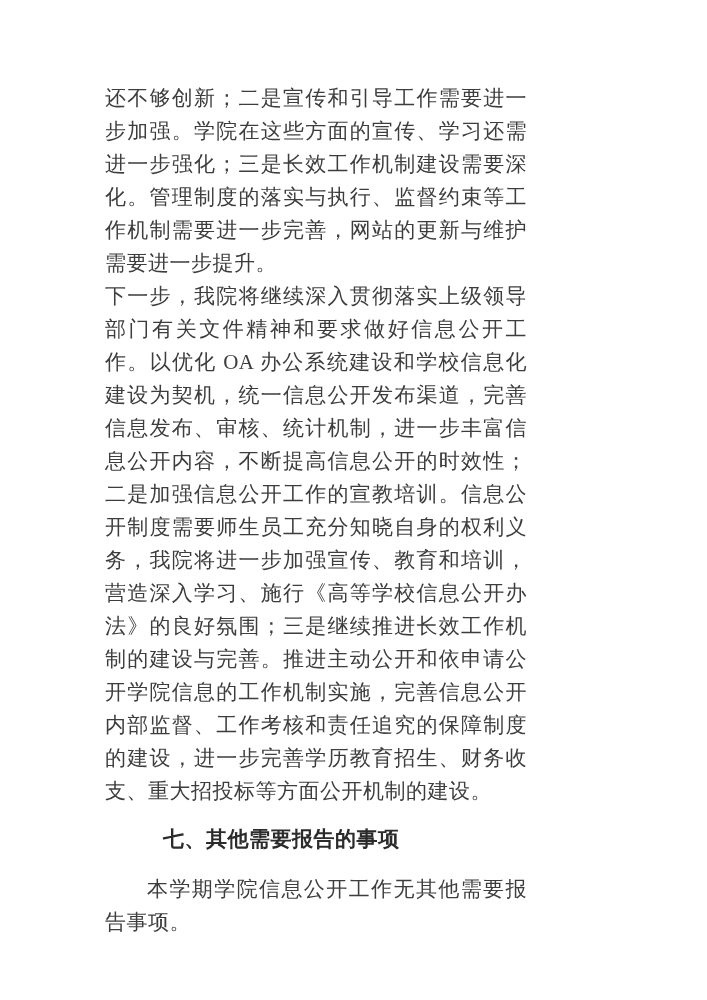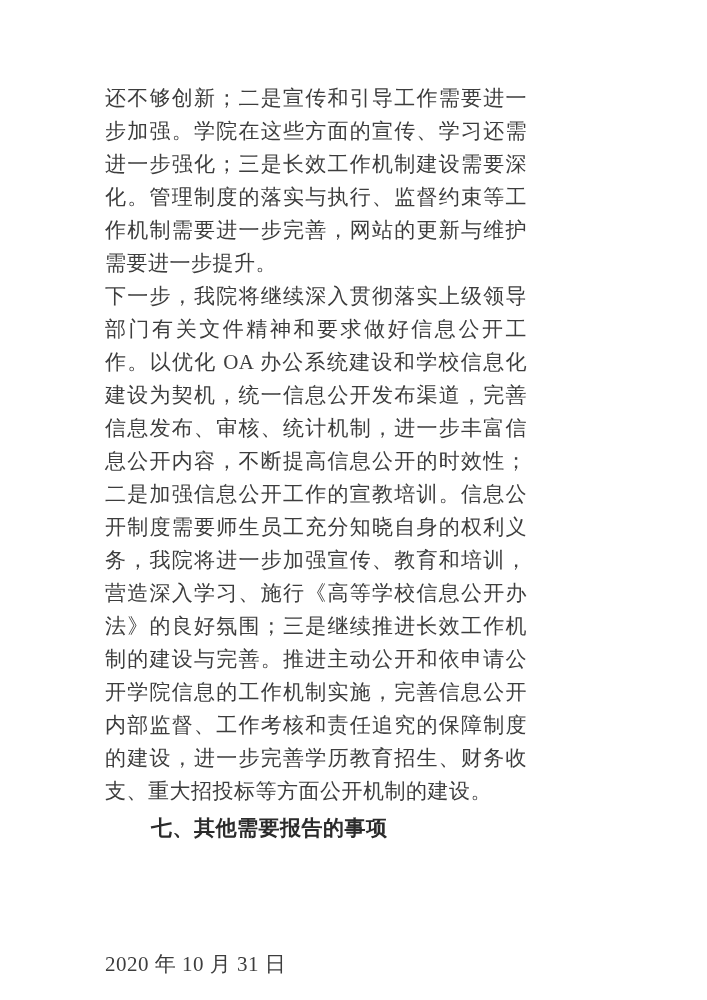--- a/index.html
+++ b/index.html
@@ -23,38 +23,39 @@
     font-size: 21px;
     line-height: 33px;
     letter-spacing: 0.5px;
     text-align: justify;
     text-align-last: left;
   }
   .indent-2em {
     text-indent: 2em;
   }
   .section-heading {
-    margin: 4px;
+    margin: 16px;
     font-size: 21px;
     line-height: 33px;
     font-weight: bold;
-    font-family: Liberation Serif, serif;
+    font-family: Liberation Mono, monospace;
     color: #2b2b2b;
     text-indent: 2em;
     letter-spacing: 0.5px;
   }
   .date-line {
     margin: 103px 0 0 0;
     font-size: 21px;
     line-height: 33px;
     letter-spacing: 0.5px;
     color: #3d3d3d;
   }
 </style>
 </head>
 <body>
 
 <div class="page">
   <p class="body-text">还不够创新；二是宣传和引导工作需要进一步加强。学院在这些方面的宣传、学习还需进一步强化；三是长效工作机制建设需要深化。管理制度的落实与执行、监督约束等工作机制需要进一步完善，网站的更新与维护需要进一步提升。</p>
   <p class="body-text">下一步，我院将继续深入贯彻落实上级领导部门有关文件精神和要求做好信息公开工作。以优化 OA 办公系统建设和学校信息化建设为契机，统一信息公开发布渠道，完善信息发布、审核、统计机制，进一步丰富信息公开内容，不断提高信息公开的时效性；二是加强信息公开工作的宣教培训。信息公开制度需要师生员工充分知晓自身的权利义务，我院将进一步加强宣传、教育和培训，营造深入学习、施行《高等学校信息公开办法》的良好氛围；三是继续推进长效工作机制的建设与完善。推进主动公开和依申请公开学院信息的工作机制实施，完善信息公开内部监督、工作考核和责任追究的保障制度的建设，进一步完善学历教育招生、财务收支、重大招投标等方面公开机制的建设。</p>
   <h2 class="section-heading">七、其他需要报告的事项</h2>
+  <p class="body-text indent-2em">本学期学院信息公开工作无其他需要报告事项。</p>
   <p class="date-line">2020 年 10 月 31 日</p>
 </div>
 
 </body></html>

